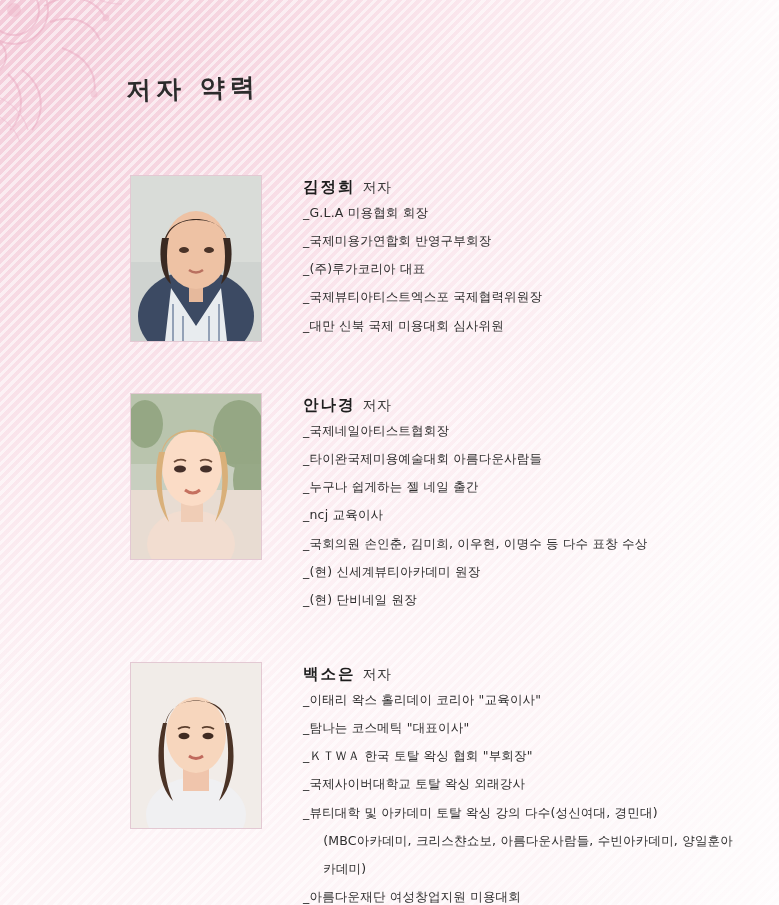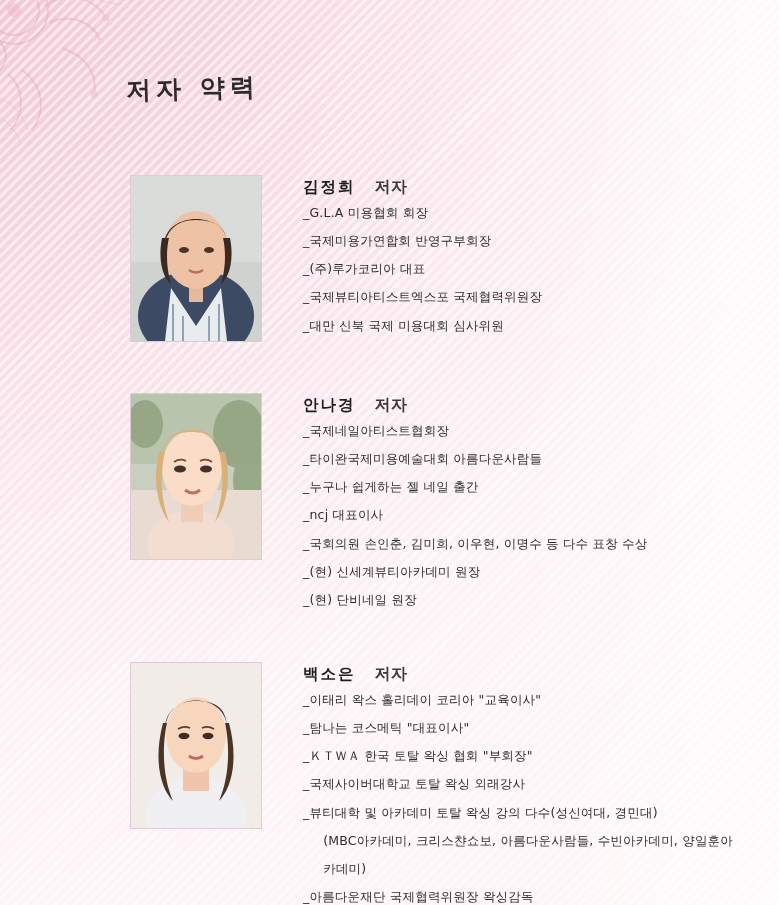--- a/index.html
+++ b/index.html
@@ -99,25 +99,24 @@
     line-height: 1.2;
     white-space: nowrap;
   }
   .bio-name {
     font-size: 15.5px;
     font-weight: bold;
     color: #1d1d1d;
     letter-spacing: 2px;
   }
   .bio-role {
-    font-size: 16px;
+    font-size: 14px;
     color: #3a3a3a;
-    margin-left: 19px;
+    margin-left: 7px;
     letter-spacing: 0.5px;
-    font-weight: bold;
   }
 
   .bio-line {
     font-size: 12.5px;
     color: #2d2d2d;
     line-height: 1.42;
     margin: 0 0 10.5px 0;
     letter-spacing: 0.2px;
     white-space: pre-wrap;
   }
@@ -223,21 +222,21 @@
           <path d="M54 96 q8 6 15 0" stroke="#c5705f" stroke-width="3" fill="none"></path>
         </svg>
       </div>
       <div class="bio" style="top:2px;">
         <div class="bio-head">
           <span class="bio-name">안나경</span><span class="bio-role">저자</span>
         </div>
         <p class="bio-line">_국제네일아티스트협회장</p>
         <p class="bio-line">_타이완국제미용예술대회 아름다운사람들</p>
         <p class="bio-line">_누구나 쉽게하는 젤 네일 출간</p>
-        <p class="bio-line">_ncj 대표이사</p>
+        <p class="bio-line">_ncj 교육이사</p>
         <p class="bio-line">_국회의원 손인춘, 김미희, 이우현, 이명수 등 다수 표창 수상</p>
         <p class="bio-line">_(현) 신세계뷰티아카데미 원장</p>
         <p class="bio-line">_(현) 단비네일 원장</p>
       </div>
     </div>
 
     <div class="profile" style="top:662px;">
       <div class="photo" style="left:130px; top:0;">
         <svg width="130" height="165" viewBox="0 0 130 165">
           <rect width="130" height="165" fill="#efeae6"></rect>
@@ -259,18 +258,18 @@
         <div class="bio-head">
           <span class="bio-name">백소은</span><span class="bio-role">저자</span>
         </div>
         <p class="bio-line">_이태리 왁스 홀리데이 코리아 "교육이사"</p>
         <p class="bio-line">_탐나는 코스메틱 "대표이사"</p>
         <p class="bio-line">_ＫＴＷＡ 한국 토탈 왁싱 협회 "부회장"</p>
         <p class="bio-line">_국제사이버대학교 토탈 왁싱 외래강사</p>
         <p class="bio-line">_뷰티대학 및 아카데미 토탈 왁싱 강의 다수(성신여대, 경민대)</p>
         <p class="bio-line cont"> (MBC아카데미, 크리스챤쇼보, 아름다운사람들, 수빈아카데미, 양일훈아</p>
         <p class="bio-line cont"> 카데미)</p>
-        <p class="bio-line">_아름다운재단 국제협력위원장 왁싱감독</p>
+        <p class="bio-line">_아름다운재단 여성창업지원 미용대회</p>
       </div>
     </div>
 
   </div>
 </div>
 
 </body></html>

